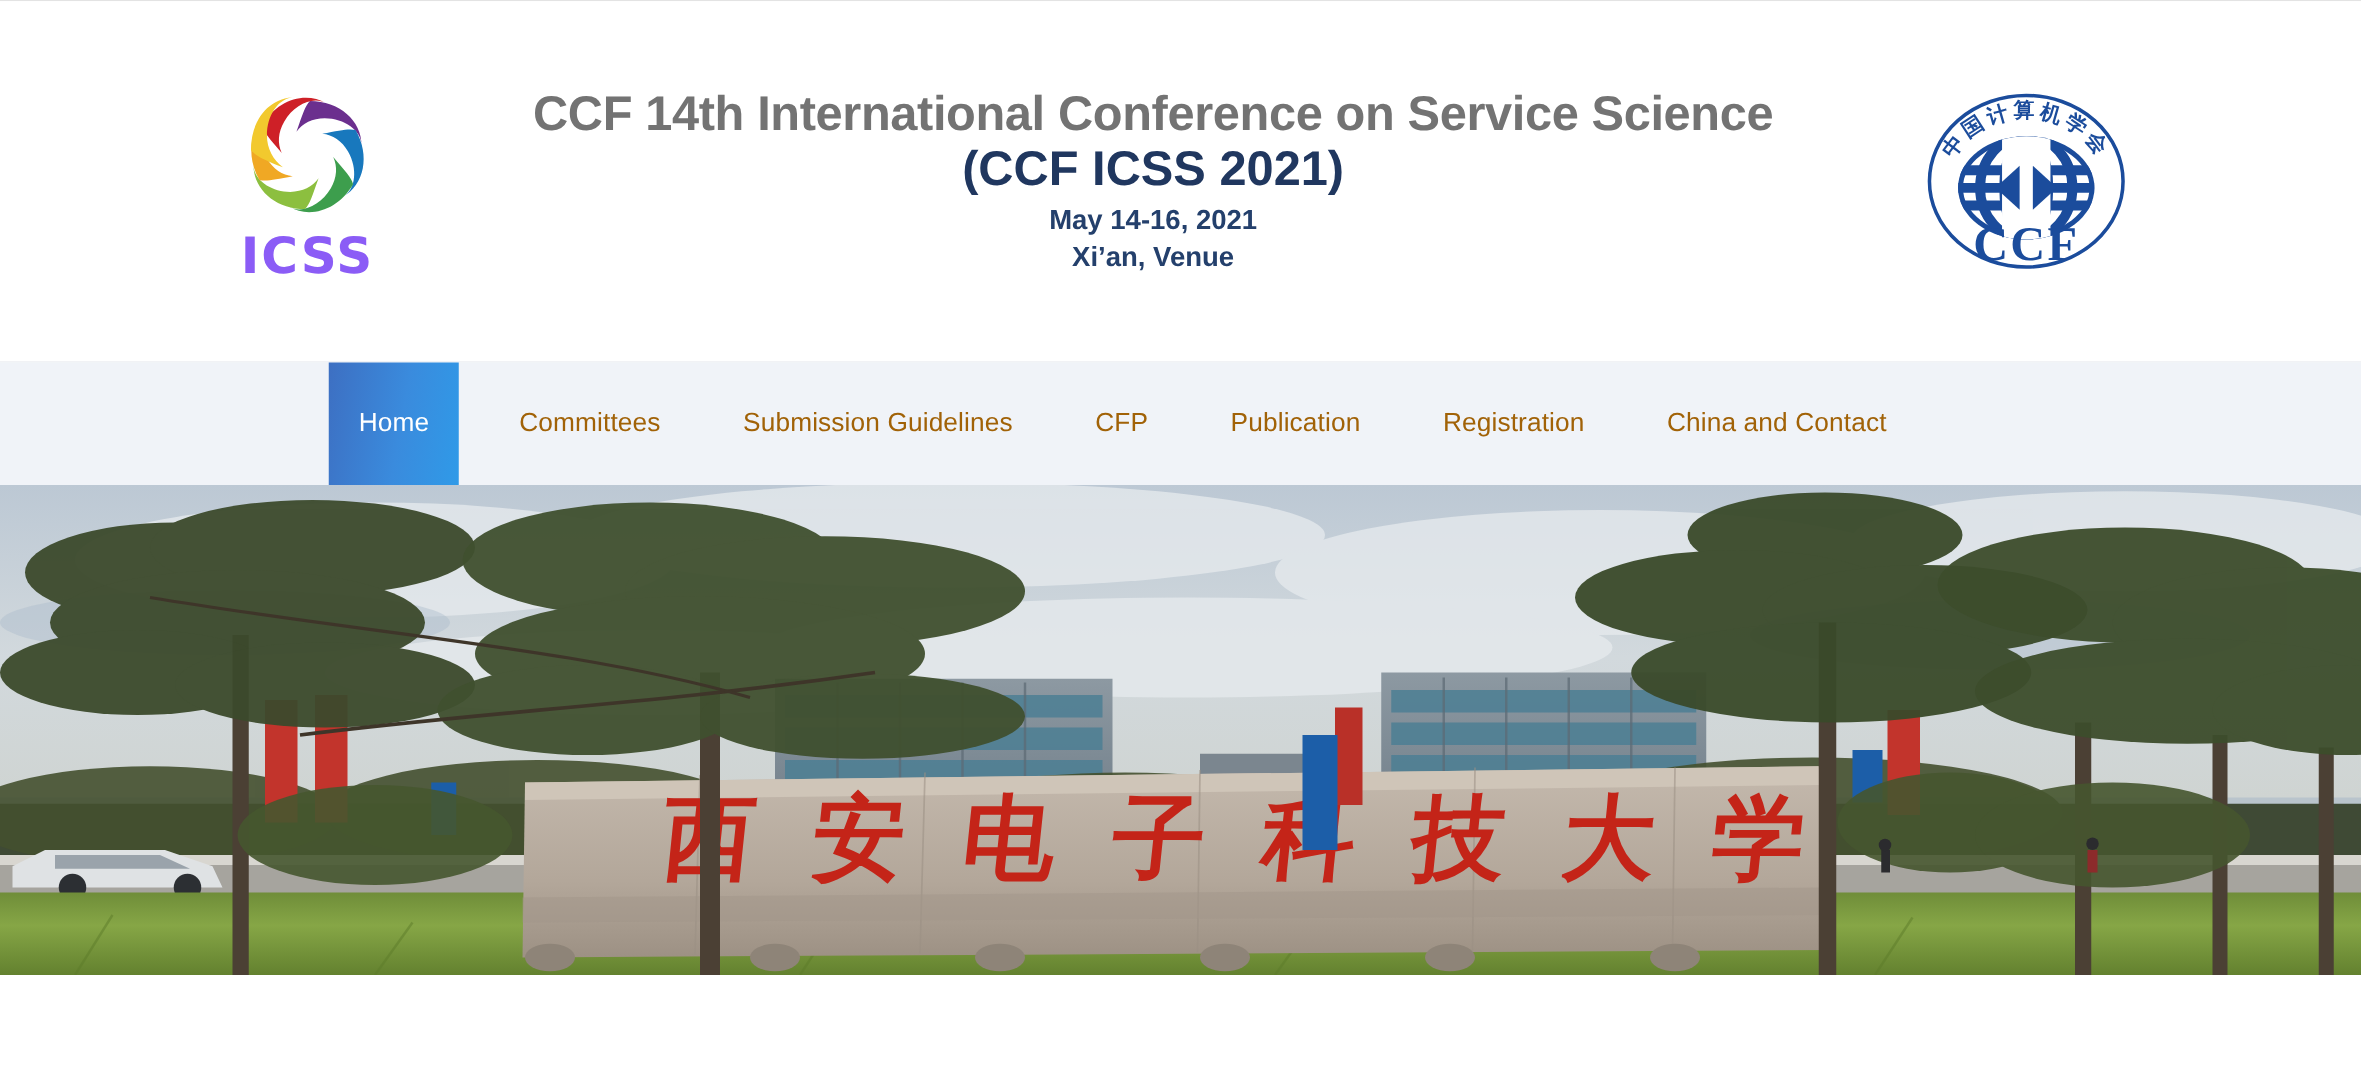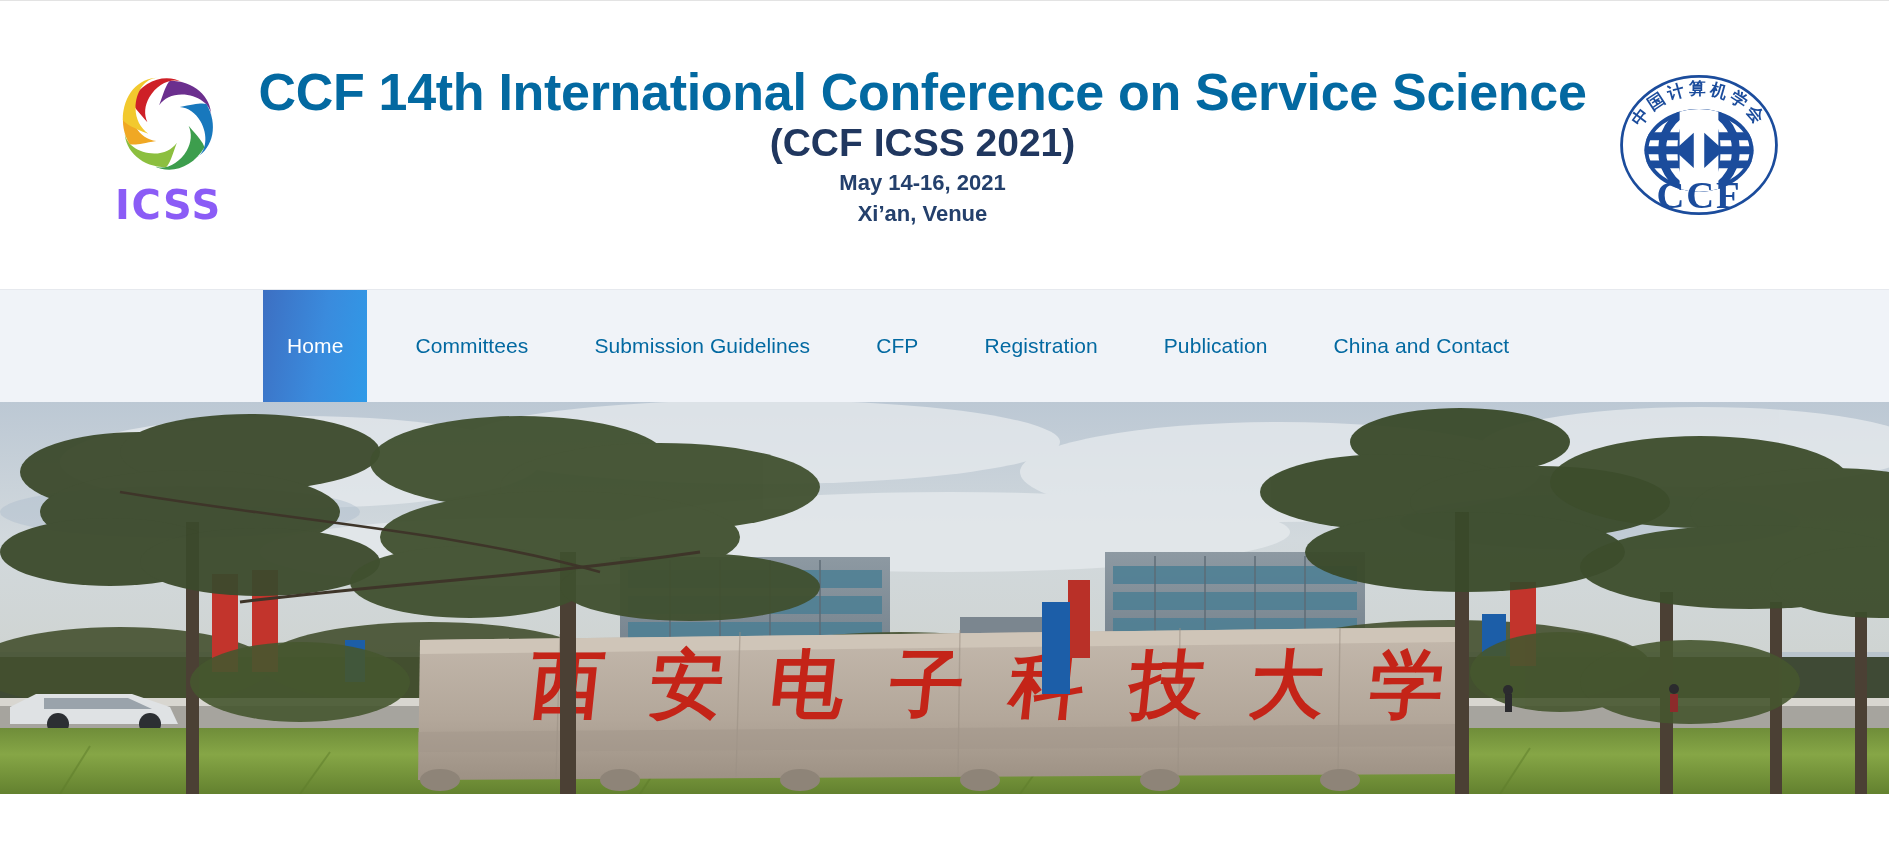--- a/index.html
+++ b/index.html
@@ -29,43 +29,43 @@
   .icss-mark { width:118px; height:118px; display:block; }
   .icss-word {
     font-size:40px; font-weight:bold; color:#8b5cf6;
     letter-spacing:1.5px; line-height:1; margin-top:2px;
     font-family:"DejaVu Sans", sans-serif;
   }
 
   
   .title-block { flex:1 1 auto; text-align:center; color:#20375f; padding:0 6px; }
   .conf-title {
-    font-size:52px; font-weight:bold; line-height:1.12;
-    color:#0369a1; letter-spacing:-0.3px; white-space:nowrap;
+    font-size:39px; font-weight:bold; line-height:1.12;
+    color:#737373; letter-spacing:-0.3px; white-space:nowrap;
   }
   .conf-acronym {
     font-size:39px; font-weight:bold; line-height:1.15; color:#20375f;
   }
   .conf-dates, .conf-place {
     font-size:22px; font-weight:bold; line-height:1.25; color:#24406c; margin-top:3px;
   }
 
   
   .ccf-logo { flex:0 0 auto; width:176px; height:176px; }
   .ccf-logo svg { width:176px; height:176px; display:block; }
 
   
   .nav-sep { height:1px; width:100%; background:#e6e9ee; }
   .main-nav {
-    width:100%; height:112px; background:#f0f3f8;
+    width:100%; height:98px; background:#f0f3f8;
     display:flex; align-items:stretch; padding-left:263px;
   }
   .nav-item {
     display:flex; align-items:center; justify-content:center;
-    padding:0 22px; font-size:21px; color:#0369a1;
+    padding:0 22px; font-size:21px; color:#a16207;
     cursor:pointer; white-space:nowrap; letter-spacing:0.1px;
   }
   .nav-item.active {
     background:linear-gradient(100deg,#3d6fc2 0%,#3a8bdd 55%,#2f9ae8 100%);
     color:#ffffff; padding:0 24px;
   }
   .nav-item + .nav-item { margin-left:22px; }
   .nav-item.active + .nav-item { margin-left:26px; }
 
   
@@ -153,22 +153,22 @@
   </div>
 </header>
 
 <div class="nav-sep"></div>
 
 <nav class="main-nav">
   <div class="nav-item active">Home</div>
   <div class="nav-item">Committees</div>
   <div class="nav-item">Submission Guidelines</div>
   <div class="nav-item">CFP</div>
+  <div class="nav-item">Publication</div>
   <div class="nav-item">Registration</div>
-  <div class="nav-item">Publication</div>
   <div class="nav-item">China and Contact</div>
 </nav>
 
 <section class="hero">
   <svg viewBox="0 0 1889 392" preserveAspectRatio="none">
     <defs>
       <linearGradient id="sky" x1="0" y1="0" x2="0" y2="1">
         <stop offset="0%" stop-color="#bcc8d4"></stop>
         <stop offset="55%" stop-color="#d2d9dd"></stop>
         <stop offset="100%" stop-color="#cfd4d2"></stop>

